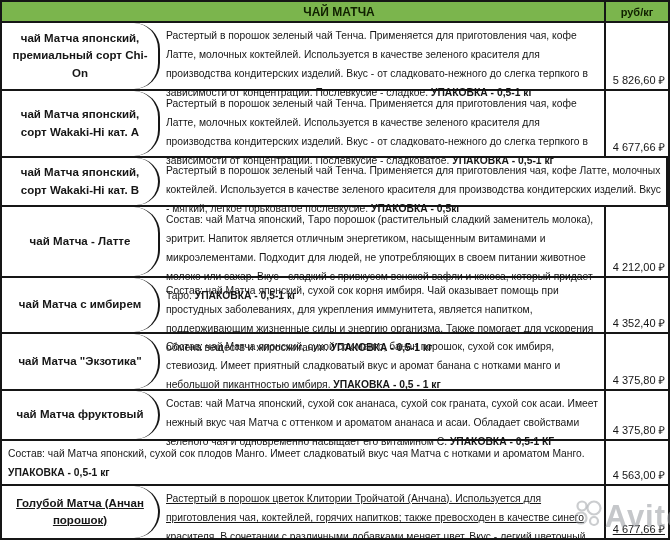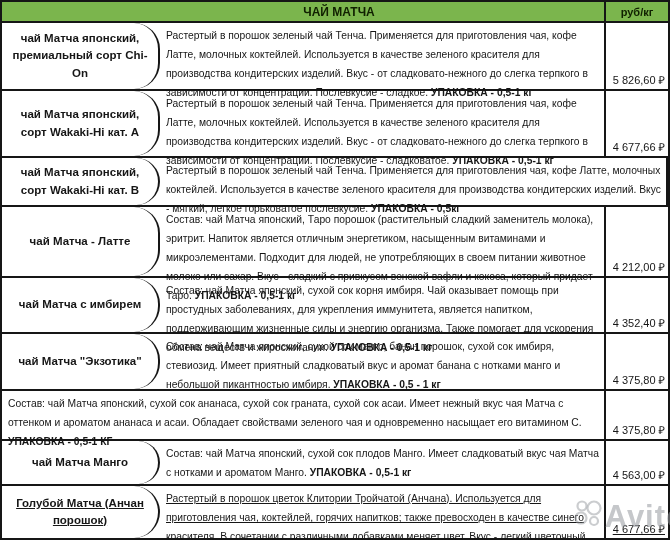--- a/index.html
+++ b/index.html
@@ -75,26 +75,26 @@
     <div class="c3">4 352,40 ₽</div>
   </div>
 
   <div class="row r6">
     <div class="c1">чай Матча "Экзотика"</div>
     <div class="c2"><span>Состав: чай Матча японский, сухой сок манго, банан порошок, сухой сок имбиря, стевиозид. Имеет приятный сладковатый вкус и аромат банана с нотками манго и небольшой пикантностью имбиря. </span><b>УПАКОВКА - 0,5 - 1 кг</b></div>
     <div class="c3">4 375,80 ₽</div>
   </div>
 
   <div class="row r7">
+    <div class="c1">чай Матча фруктовый</div>
     <div class="c2"><span>Состав: чай Матча японский, сухой сок ананаса, сухой сок граната, сухой сок асаи. Имеет нежный вкус чая Матча с оттенком и ароматом ананаса и асаи.  Обладает свойствами зеленого чая и одновременно насыщает его витамином С. </span><b>УПАКОВКА - 0,5-1 КГ</b></div>
     <div class="c3">4 375,80 ₽</div>
   </div>
 
   <div class="row r8">
-    <div class="c1">чай Матча Манго</div>
     <div class="c2"><span>Состав: чай Матча японский, сухой сок плодов Манго. Имеет сладковатый вкус чая Матча с нотками и ароматом Манго.  </span><b>УПАКОВКА - 0,5-1 кг</b></div>
     <div class="c3">4 563,00 ₽</div>
   </div>
 
   <div class="row r9">
     <div class="c1">Голубой Матча (Анчан порошок)</div>
     <div class="c2"><span>Растертый в порошок цветок Клитории Тройчатой (Анчана). Используется для приготовления чая, коктейлей, горячих напитков; также превосходен в качестве синего красителя. В сочетании с различными добавками меняет цвет.   Вкус - легкий цветочный. </span><b>УПАКОВКА- 0,5кг</b></div>
     <div class="c3">4 677,66 ₽</div>
   </div>
 

